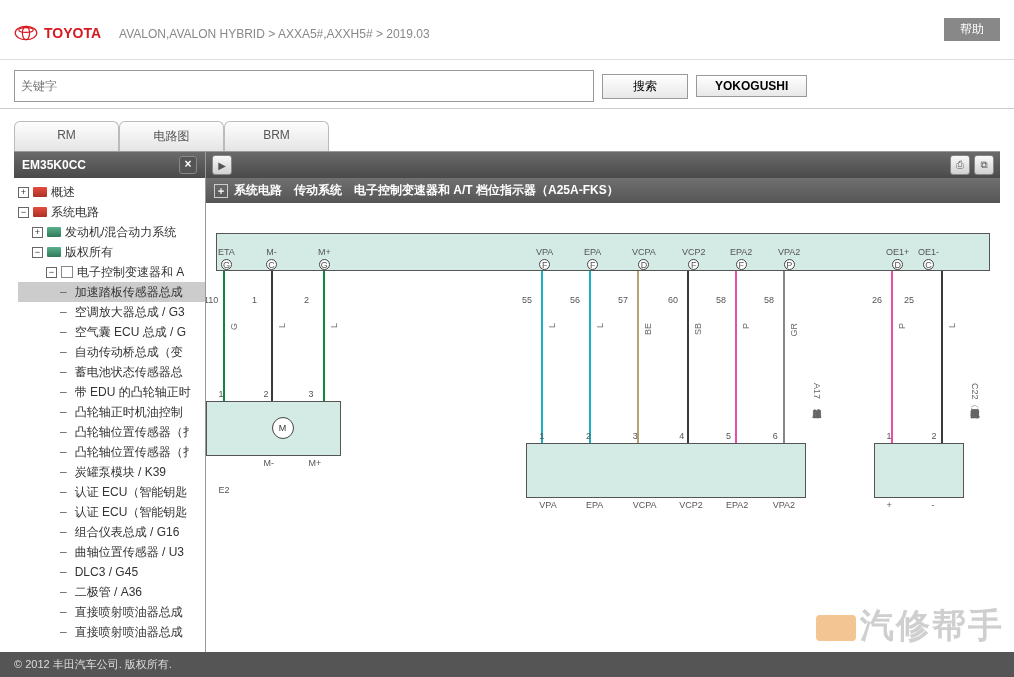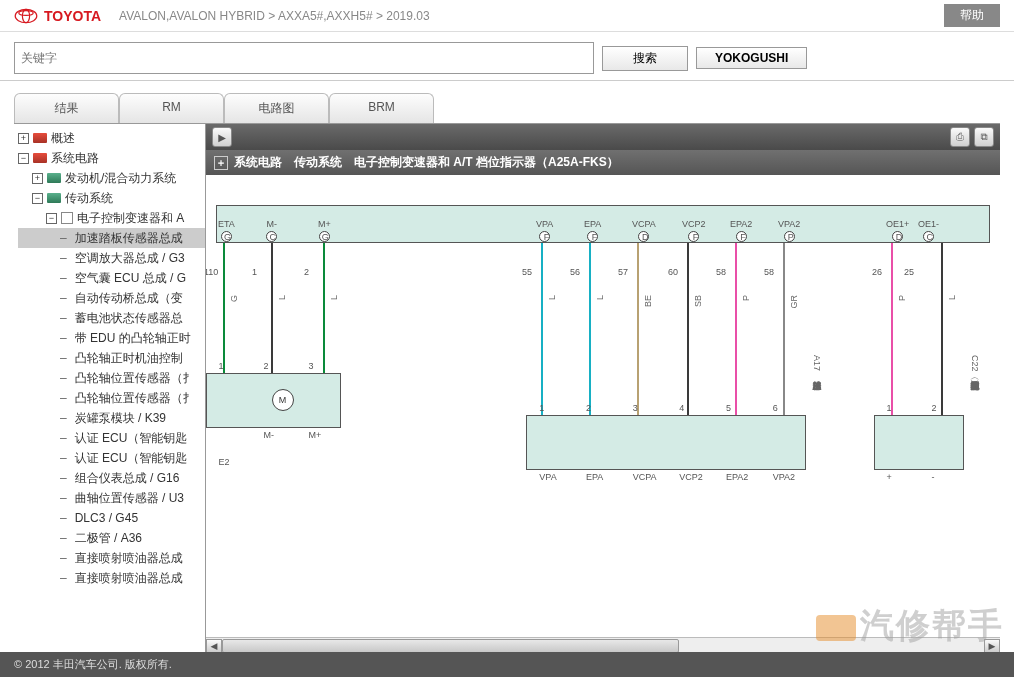--- a/index.html
+++ b/index.html
@@ -1,17 +1,17 @@
 <!DOCTYPE html>
 <html><head>
 <meta charset="utf-8">
 <style>
 *{box-sizing:border-box;margin:0;padding:0;font-family:Arial,"Microsoft YaHei",sans-serif}
 body{background:#fff;font-size:12px;color:#333;overflow:hidden}
-.header{display:flex;align-items:center;padding:4px 14px;border-bottom:1px solid #ddd;background:#fff}
+.header{display:flex;align-items:flex-end;padding:18px 14px;border-bottom:1px solid #ddd;background:#fff}
 .logo{display:flex;align-items:center;gap:6px;color:#d71920;font-weight:bold;font-size:14px}
 .logo-icon{width:24px;height:16px}
 .breadcrumb{margin-left:18px;color:#888;font-size:12px}
 .help-btn{margin-left:auto;background:#888;color:#fff;padding:3px 16px;font-size:12px}
 .searchbar{display:flex;align-items:center;gap:8px;padding:10px 14px 6px;border-bottom:1px solid #ccc}
 .search-input{flex:0 0 580px;border:1px solid #999;height:32px;padding:2px 6px;font-size:12px;color:#aaa}
 .search-btn{border:1px solid #999;background:linear-gradient(#fff,#e8e8e8);padding:3px 30px;font-size:12px}
 .yoko-btn{border:1px solid #999;background:linear-gradient(#fff,#e8e8e8);padding:3px 18px;font-size:12px;font-weight:bold}
 .tabs{display:flex;padding:0 14px;margin-top:12px}
 .tab{flex:0 0 105px;text-align:center;padding:6px 0;background:linear-gradient(#fdfdfd,#e5e5e5);border:1px solid #bbb;border-bottom:none;border-radius:6px 6px 0 0;font-size:12px;color:#555;cursor:pointer}
@@ -30,21 +30,21 @@
 .selnode{background:#ccc}
 .dash{color:#666;margin-right:4px}
 .content{flex:1;background:#fff;display:flex;flex-direction:column;position:relative}
 .ctl-row{display:flex;align-items:center;background:linear-gradient(#6a6a6a,#4a4a4a);padding:3px 6px;gap:4px}
 .ctl-btn{width:20px;height:20px;background:linear-gradient(#fafafa,#d0d0d0);border:1px solid #888;border-radius:3px;display:flex;align-items:center;justify-content:center;color:#555;font-size:10px}
 .ctl-spacer{flex:1}
 .diag-title{background:linear-gradient(#707070,#555);color:#fff;padding:4px 8px;font-size:12px;font-weight:bold;display:flex;align-items:center;gap:6px}
 .expand-ico{width:14px;height:14px;border:1px solid #ccc;display:inline-flex;align-items:center;justify-content:center;font-size:10px}
 .diagram{flex:1;background:#fff;position:relative;overflow:hidden}
 .ecm-box{position:absolute;left:10px;right:10px;top:30px;height:38px;background:#d4ebe5;border:1px solid #555}
-.pin{position:absolute;top:20px;font-size:9px;color:#555;text-align:right}
+.pin{position:absolute;top:20px;font-size:9px;color:#555;text-align:center}
 .pin .num{position:absolute;top:48px;left:-14px;font-size:9px}
 .pinc{width:11px;height:11px;border:1px solid #444;border-radius:50%;background:#fff;display:block;margin:2px auto 0}
 .wire{position:absolute;top:68px;width:2px}
 .wlbl{position:absolute;font-size:9px;color:#666;writing-mode:vertical-rl;transform:rotate(180deg)}
 .comp-box{position:absolute;background:#d4ebe5;border:1px solid #555}
 .motor{position:absolute;width:22px;height:22px;border:1px solid #444;border-radius:50%;background:#fff;display:flex;align-items:center;justify-content:center;font-size:9px}
 .btm-pin{position:absolute;font-size:9px;color:#555;text-align:center}
 .vlabel{position:absolute;font-size:9px;color:#666;writing-mode:vertical-rl}
 .hscroll{height:16px;background:#eee;border-top:1px solid #bbb;display:flex;align-items:center}
 .hsbtn{width:16px;height:14px;background:linear-gradient(#fafafa,#ccc);border:1px solid #999;font-size:9px;display:flex;align-items:center;justify-content:center;color:#555}
@@ -75,48 +75,51 @@
   <div class="help-btn">帮助</div>
 </div>
 
 <div class="searchbar">
   <input class="search-input" placeholder="关键字" style="">
   <button class="search-btn">搜索</button>
   <button class="yoko-btn">YOKOGUSHI</button>
 </div>
 
 <div class="tabs" id="tabs">
-    <div class="tab">结果</div>
     <div class="tab">RM</div>
     <div class="tab">电路图</div>
     <div class="tab">BRM</div>
   </div>
 
 <div class="body">
   <div class="sidebar">
+    <div class="side-head">
+      <span>EM35K0CC</span>
+      <span class="side-close">×</span>
+    </div>
     <div class="tree" id="tree">
         <div class="tn ind0">
           <span class="tg">+</span>
           <span class="bico bred"></span>
           <span>概述</span>
         </div>
         <div class="tn ind0">
           <span class="tg">−</span>
           <span class="bico bred"></span>
           <span>系统电路</span>
         </div>
         <div class="tn ind1">
           <span class="tg">+</span>
           <span class="bico bgrn"></span>
           <span>发动机/混合动力系统</span>
         </div>
         <div class="tn ind1">
           <span class="tg">−</span>
           <span class="bico bgrn"></span>
-          <span>传动系统</span>
+          <span>版权所有</span>
         </div>
         <div class="tn ind2">
           <span class="tg">−</span>
           <span class="pico"></span>
           <span>电子控制变速器和 A</span>
         </div>
         <div class="tn ind3 selnode">
           <span class="dash">–</span>
           <span>加速踏板传感器总成</span>
         </div>

